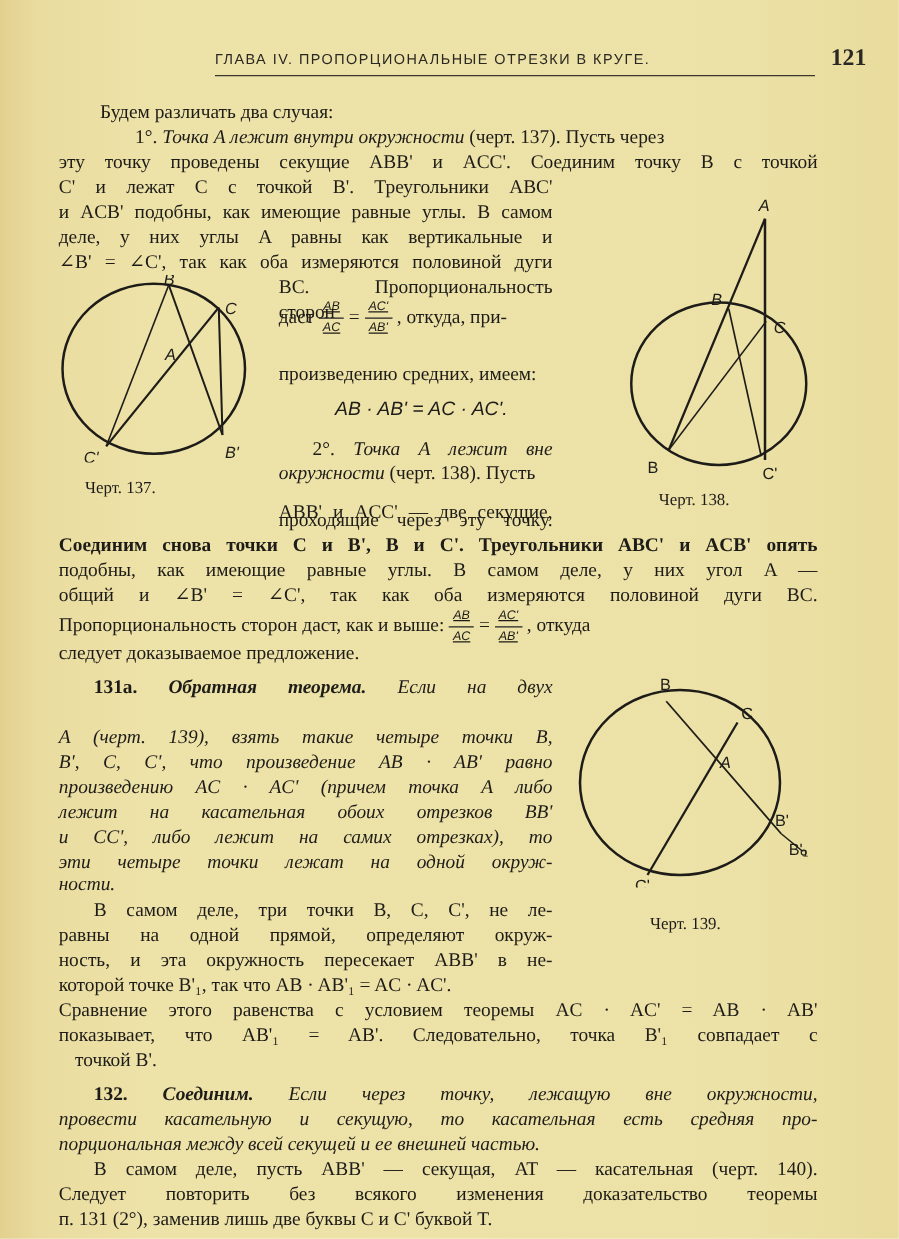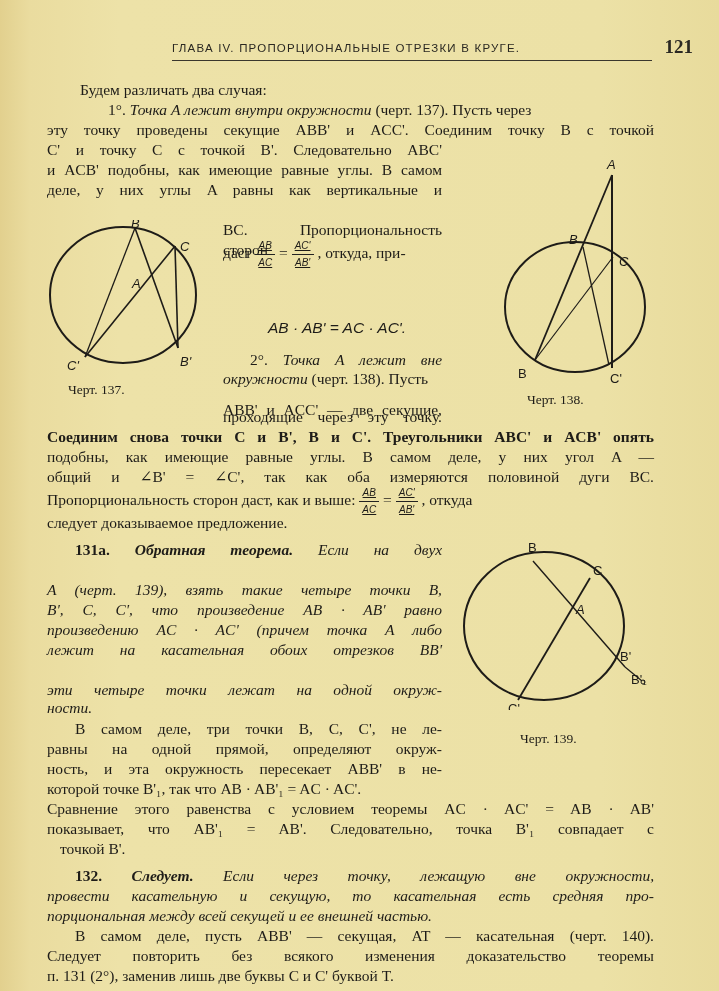--- a/index.html
+++ b/index.html
@@ -41,31 +41,33 @@
   <div class="rule"></div>
 
   <div class="t" style="left:80px;top:80px;">Будем различать два случая:</div>
 
   <div class="t" style="left:108px;top:100px;width:544px;">
     <span>1°.</span>
     <i>Точка A лежит внутри окружности</i>
     <span>(черт. 137). Пусть через</span>
   </div>
   <div class="t j" style="left:47px;top:120px;width:607px;">эту точку проведены секущие ABB' и ACC'. Соединим точку B с точкой</div>
-  <div class="t j" style="left:47px;top:140px;width:395px;">C' и точку C с точкой B'. Следовательно ABC'</div>
+  <div class="t j" style="left:47px;top:140px;width:395px;">C' и лежат C с точкой B'. Треугольники ABC'</div>
   <div class="t j" style="left:47px;top:160px;width:395px;">и ACB' подобны, как имеющие равные углы. В самом</div>
   <div class="t j" style="left:47px;top:180px;width:395px;">деле, у них углы A равны как вертикальные и</div>
+  <div class="t j" style="left:47px;top:200px;width:395px;">∠B' = ∠C', так как оба измеряются половиной дуги</div>
   <div class="t j" style="left:223px;top:220px;width:219px;">BC. Пропорциональность сторон</div>
   <div class="t" style="left:223px;top:238px;">
     <span>даст</span>
     <span class="frac"><span class="num">AB</span><span>AC</span></span>
     <span>=</span>
     <span class="frac"><span class="num">AC'</span><span>AB'</span></span>
     <span>, откуда, при-</span>
   </div>
+  <div class="t" style="left:223px;top:290px;">произведению средних, имеем:</div>
   <div class="t m" style="left:268px;top:318px;">AB · AB' = AC · AC'.</div>
 
   <div class="t j" style="left:250px;top:350px;width:192px;">
     <span>2°.</span> <i>Точка A лежит вне</i>
   </div>
   <div class="t" style="left:223px;top:369px;">
     <i>окружности</i> <span>(черт. 138). Пусть</span>
   </div>
   <div class="t j" style="left:223px;top:400px;width:219px;">ABB' и ACC' — две секущие,</div>
   <div class="t j" style="left:223px;top:407px;width:219px;">проходящие через эту точку.</div>
@@ -81,33 +83,34 @@
   </div>
   <div class="t" style="left:47px;top:513px;">следует доказываемое предложение.</div>
 
   <div class="t j" style="left:75px;top:540px;width:367px;">
     <span class="b">131a.</span> <i class="b">Обратная теорема.</i> <i>Если на двух</i>
   </div>
   <div class="t j it" style="left:47px;top:580px;width:395px;">A (черт. 139), взять такие четыре точки B,</div>
   <div class="t j it" style="left:47px;top:600px;width:395px;">B', C, C', что произведение AB · AB' равно</div>
   <div class="t j it" style="left:47px;top:620px;width:395px;">произведению AC · AC' (причем точка A либо</div>
   <div class="t j it" style="left:47px;top:640px;width:395px;">лежит на касательная обоих отрезков BB'</div>
+  <div class="t j it" style="left:47px;top:660px;width:395px;">и CC', либо лежит на самих отрезках), то</div>
   <div class="t j it" style="left:47px;top:680px;width:395px;">эти четыре точки лежат на одной окруж-</div>
   <div class="t it" style="left:47px;top:698px;">ности.</div>
 
   <div class="t j" style="left:75px;top:719px;width:367px;">В самом деле, три точки B, C, C', не ле-</div>
   <div class="t j" style="left:47px;top:739px;width:395px;">равны на одной прямой, определяют окруж-</div>
   <div class="t j" style="left:47px;top:759px;width:395px;">ность, и эта окружность пересекает ABB' в не-</div>
   <div class="t" style="left:47px;top:779px;">которой точке B'₁, так что AB · AB'₁ = AC · AC'.</div>
   <div class="t j" style="left:47px;top:799px;width:607px;">Сравнение этого равенства с условием теоремы AC · AC' = AB · AB'</div>
   <div class="t j" style="left:47px;top:819px;width:607px;">показывает, что AB'₁ = AB'. Следовательно, точка B'₁ совпадает с</div>
   <div class="t" style="left:60px;top:839px;">точкой B'.</div>
 
   <div class="t j" style="left:75px;top:866px;width:579px;">
-    <span class="b">132.</span> <i class="b">Следует.</i> <i>Если через точку, лежащую вне окружности,</i>
+    <span class="b">132.</span> <i class="b">Соединим.</i> <i>Если через точку, лежащую вне окружности,</i>
   </div>
   <div class="t j it" style="left:47px;top:886px;width:607px;">провести касательную и секущую, то касательная есть средняя про-</div>
   <div class="t it" style="left:47px;top:906px;">порциональная между всей секущей и ее внешней частью.</div>
   <div class="t j" style="left:75px;top:926px;width:579px;">В самом деле, пусть ABB' — секущая, AT — касательная (черт. 140).</div>
   <div class="t j" style="left:47px;top:946px;width:607px;">Следует повторить без всякого изменения доказательство теоремы</div>
   <div class="t" style="left:47px;top:966px;">п. 131 (2°), заменив лишь две буквы C и C' буквой T.</div>
 
   <svg style="position:absolute;left:40px;top:220px;" width="160" height="150" viewBox="0 0 160 150">
     <ellipse cx="83" cy="75" rx="73" ry="68" fill="none" stroke="#1e1c18" stroke-width="2"></ellipse>
     <line x1="95" y1="8" x2="45" y2="137" stroke="#1e1c18" stroke-width="1.3"></line>

